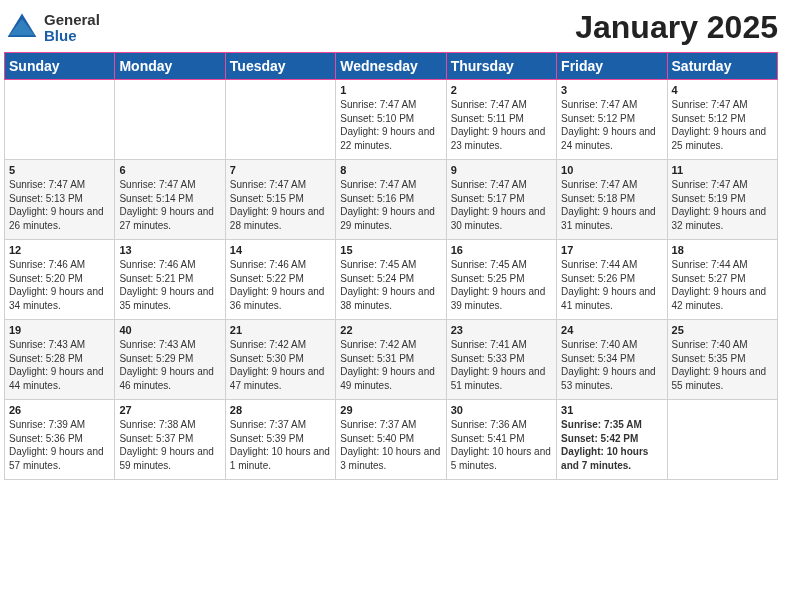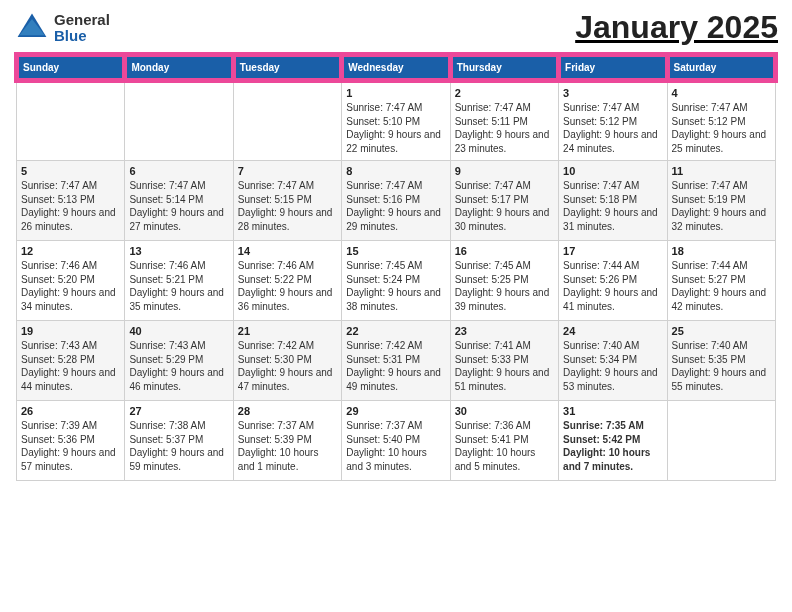--- a/index.html
+++ b/index.html
@@ -6,21 +6,21 @@
     body {
       font-family: Arial, sans-serif;
       background: #fff;
       width: 792px;
       height: 612px;
       overflow: hidden;
     }
     .container {
       width: 792px;
       height: 492px;
-      padding: 10px 14px 10px 14px;
+      padding: 10px 14px 10px 4px;
     }
     .header {
       display: flex;
       justify-content: space-between;
       align-items: flex-start;
       margin-bottom: 6px;
     }
     .logo {
       display: flex;
       align-items: center;
@@ -40,45 +40,44 @@
       font-size: 15px;
       font-weight: bold;
       color: #1a5fa8;
     }
     .logo-icon {
       width: 36px;
       height: 36px;
     }
     .title-block {
       text-align: right;
-      text-decoration: underline;
     }
     .month-title {
       font-size: 32px;
       font-weight: bold;
       color: #222;
       line-height: 1.1;
     }
     .subtitle {
       font-size: 14px;
       color: #444;
     }
     .calendar {
       width: 100%;
       border-collapse: collapse;
       table-layout: fixed;
     }
     .calendar th {
       background-color: #1a5fa8;
       color: #fff;
-      font-size: 10px;
+      font-size: 14px;
       font-weight: bold;
       padding: 5px 4px;
       text-align: left;
-      border: 5px solid #ec4899;
+      border: 1px solid #ec4899;
     }
     .calendar td {
       border: 1px solid #d0d0d0;
       vertical-align: top;
       padding: 4px 4px 3px 4px;
       font-size: 9px;
       color: #333;
       height: 80px;
       background: #fff;
     }

